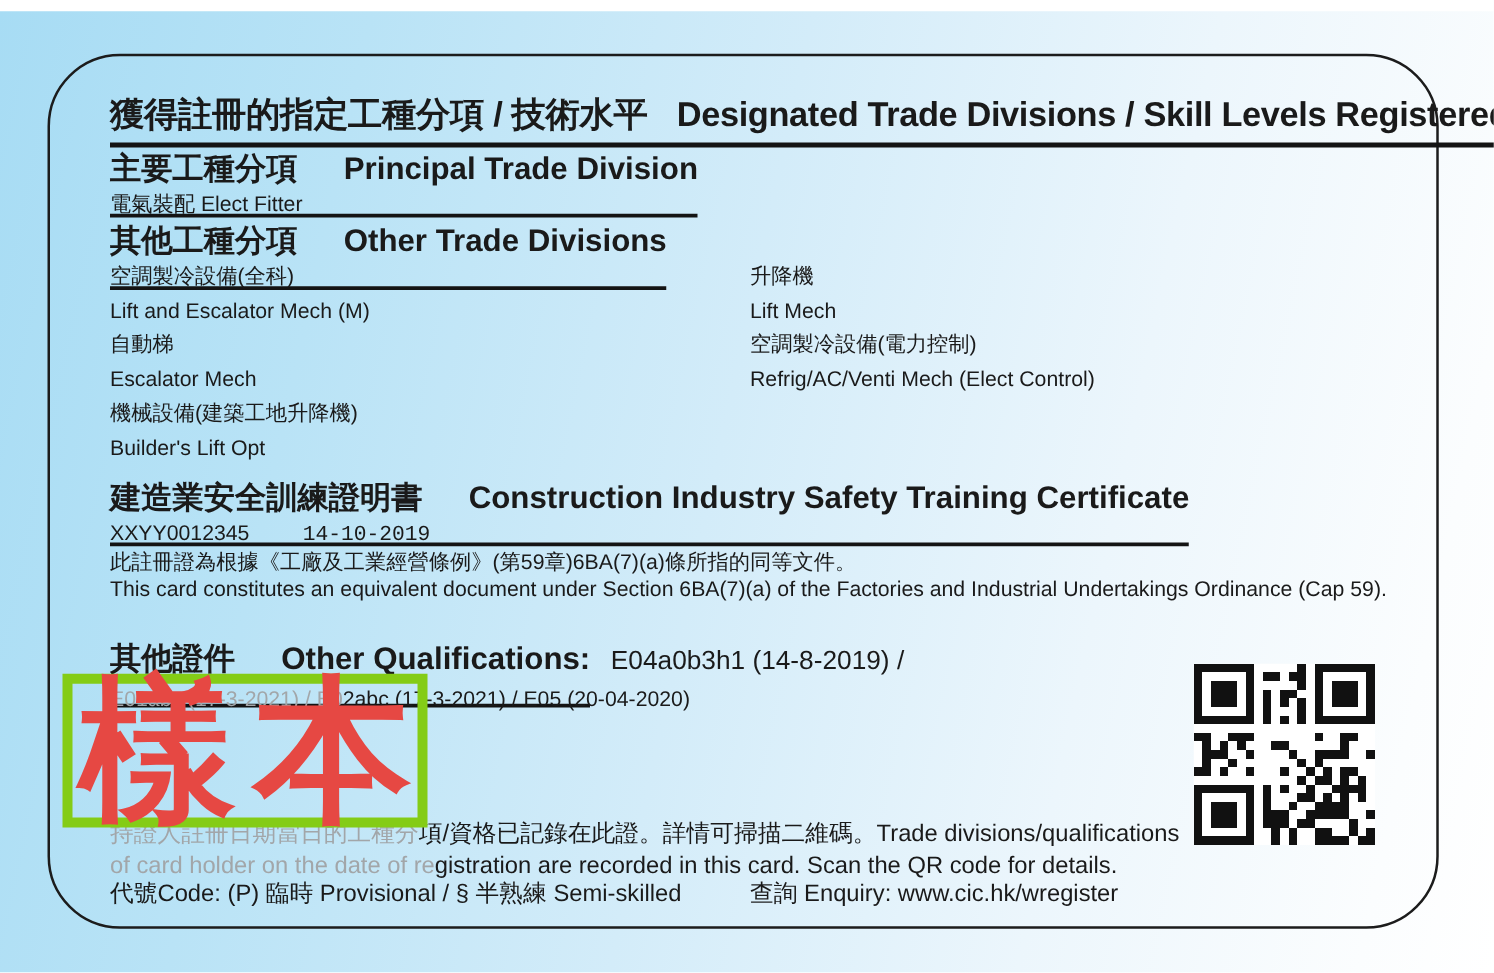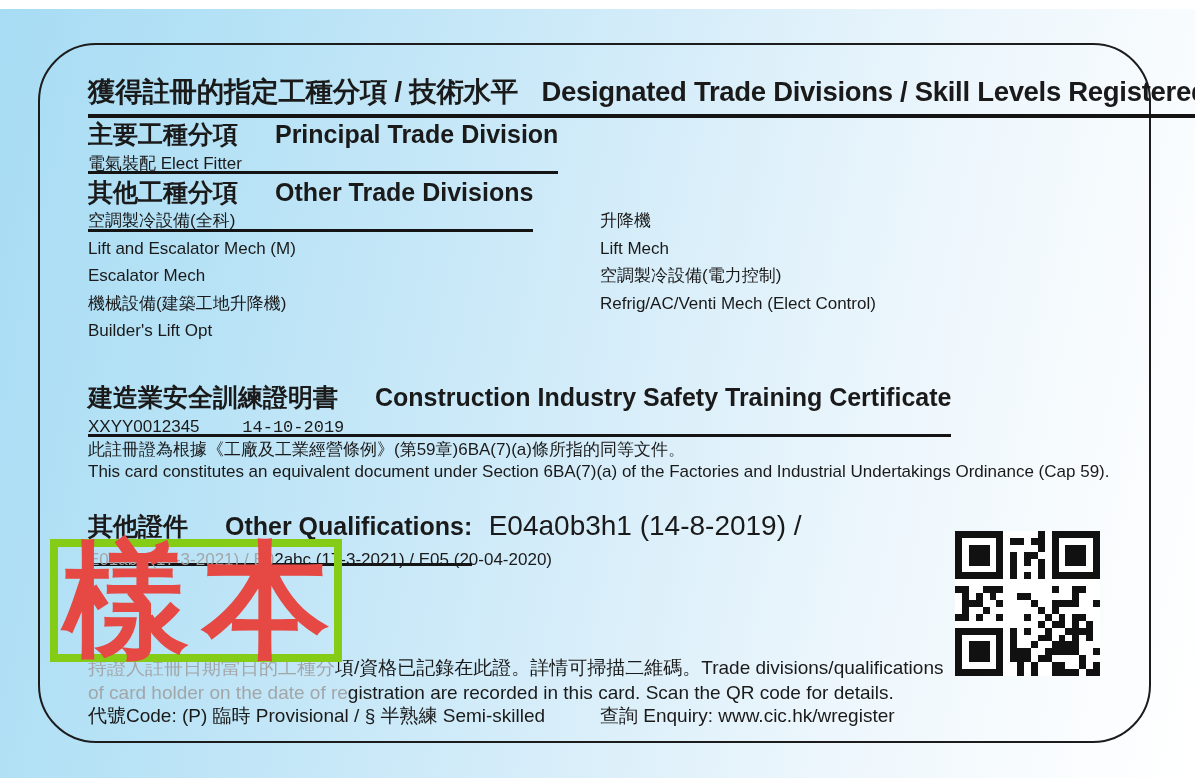--- a/index.html
+++ b/index.html
@@ -20,21 +20,21 @@
   .abs{position:absolute;}
   .u-title{border-bottom:4px solid #141414;padding-bottom:4px;display:inline-block;}
   .u-sec{border-bottom:3.5px solid #141414;padding-bottom:20px;display:inline-block;}
   .title{left:88px;top:74px;font-size:27.5px;font-weight:700;letter-spacing:-0.3px;white-space:nowrap;}
   .sec{font-size:25px;font-weight:700;white-space:nowrap;}
   .sec .en{margin-left:30px;}
   .body-t{font-size:17px;line-height:26px;white-space:nowrap;}
   .col{line-height:27.6px;}
   .fine{font-size:19px;line-height:24px;white-space:nowrap;}
   .gray{color:#a2a6a9;}
-  .quals-rest{font-size:28px;font-weight:400;margin-left:12px;}
+  .quals-rest{font-size:21px;font-weight:400;margin-left:12px;}
   .cert-date{margin-left:38px;font-family:Liberation Mono, monospace;}
   .note-en{white-space:normal;width:1030px;line-height:22.5px;}
   .watermark{
     left:50px;top:539px;width:292px;height:123px;box-sizing:border-box;
     border:8px solid #84cc16;display:flex;align-items:center;justify-content:center;
     z-index:6;
   }
   .watermark span{
     font-size:126px;font-weight:700;color:#e64843;line-height:1;letter-spacing:14px;
     white-space:nowrap;transform:translateX(7px);
@@ -69,20 +69,21 @@
 <div class="abs sec" style="left:88px;top:176px;">
   <span class="u-sec">
     <span>其他工種分項</span>
     <span class="en">Other Trade Divisions</span>
   </span>
 </div>
 
 <div class="abs body-t col" style="left:88px;top:207px;">
   <div>空調製冷設備(全科)</div>
   <div>Lift and Escalator Mech (M)</div>
+  <div>自動梯</div>
   <div>Escalator Mech</div>
   <div>機械設備(建築工地升降機)</div>
   <div>Builder's Lift Opt</div>
 </div>
 
 <div class="abs body-t col" style="left:600px;top:207px;">
   <div>升降機</div>
   <div>Lift Mech</div>
   <div>空調製冷設備(電力控制)</div>
   <div>Refrig/AC/Venti Mech (Elect Control)</div>

